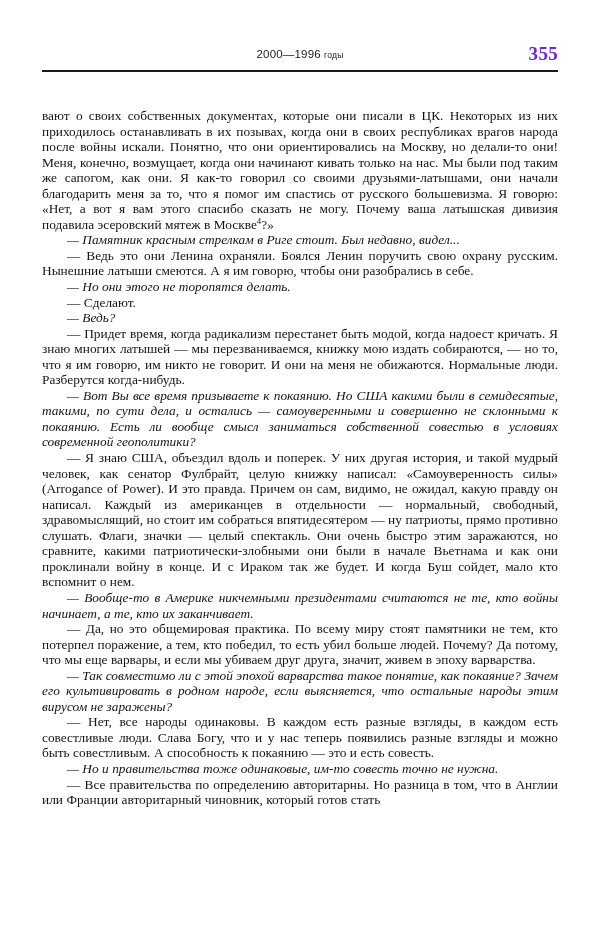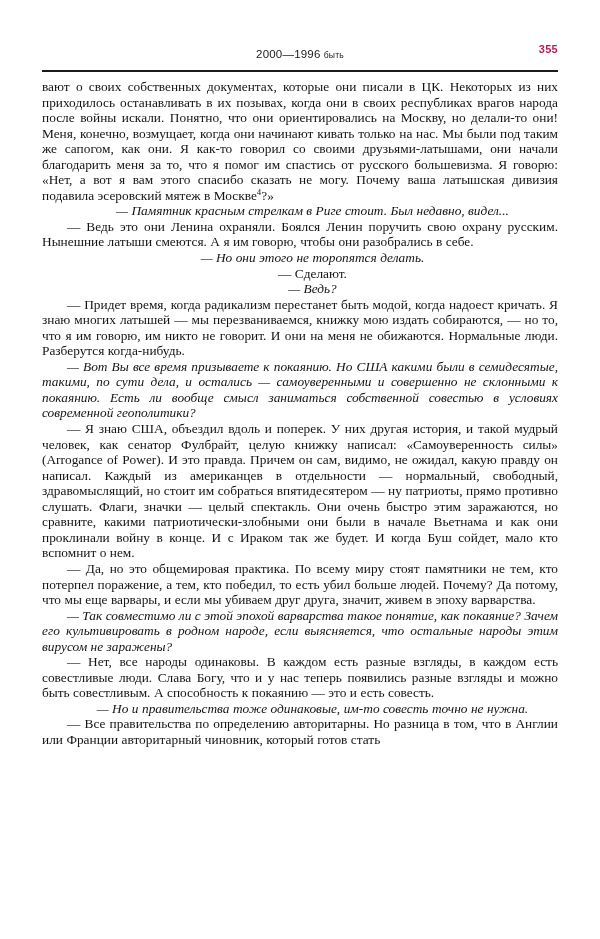--- a/index.html
+++ b/index.html
@@ -45,24 +45,24 @@
     color: #1a1a1a;
     white-space: nowrap;
   }
   .running-head .rh-title .rh-years { font-size: 11.5px; }
   .running-head .rh-title .rh-word  { font-size: 8.6px; }
 
   .running-head .rh-folio {
     position: absolute;
     right: 0;
     top: -5px;
-    font-family: Liberation Sans, sans-serif;
-    font-size: 11px;
+    font-family: Liberation Serif, serif;
+    font-size: 19px;
     font-weight: bold;
-    color: #be185d;
+    color: #6d28d9;
     letter-spacing: 0.3px;
   }
 
   .head-rule {
     position: absolute;
     left: 42px;
     top: 70px;
     width: 516px;
     height: 1.6px;
     background: #1b1b1b;
@@ -78,46 +78,46 @@
 
   .para {
     margin: 0;
     font-size: 13.35px;
     line-height: 15.55px;
     text-align: justify;
     text-justify: inter-word;
     word-spacing: 0.1px;
     hyphens: manual;
   }
-  .para.run-on { text-indent: 0; }
+  .para.run-on { text-indent: 0; margin-top: 29px; }
   .para.q {
     font-style: italic;
     text-indent: 25px;
   }
   .para.a {
     font-style: normal;
     text-indent: 25px;
   }
   
-  .para.short { text-align: center; }
+  .para.short { text-align: left; }
 
   sup.fn {
     font-size: 0.66em;
     vertical-align: super;
     line-height: 0;
   }
 </style>
 </head>
 <body>
 
 <div class="page">
 
   <div class="running-head">
     <div class="rh-title">
-      <span class="rh-years">2000—1996</span><span>&nbsp;</span><span class="rh-word">быть</span>
+      <span class="rh-years">2000—1996</span><span>&nbsp;</span><span class="rh-word">годы</span>
     </div>
     <div class="rh-folio">355</div>
   </div>
 
   <div class="head-rule"></div>
 
   <div class="text-column">
 
     <p class="para run-on"><span>вают о своих собственных документах, которые они писали в ЦК. Некоторых из них приходилось останавливать в их позывах, когда они в своих республиках врагов народа после войны искали. Понятно, что они ориентировались на Москву, но делали-то они! Меня, конечно, возмущает, когда они начинают кивать только на нас. Мы были под таким же сапогом, как они. Я как-то говорил со своими друзьями-латышами, они начали благодарить меня за то, что я помог им спастись от русского большевизма. Я говорю: «Нет, а вот я вам этого спасибо сказать не могу. Почему ваша латышская дивизия подавила эсеровский мятеж в Москве</span><sup class="fn">4</sup><span>?»</span></p>
 
@@ -130,20 +130,21 @@
     <p class="para a short">— Сделают.</p>
 
     <p class="para q short">— Ведь?</p>
 
     <p class="para a">— Придет время, когда радикализм перестанет быть модой, когда надоест кричать. Я знаю многих латышей — мы перезваниваемся, книжку мою издать собираются, — но то, что я им говорю, им никто не говорит. И они на меня не обижаются. Нормальные люди. Разберутся когда-нибудь.</p>
 
     <p class="para q">— Вот Вы все время призываете к покаянию. Но США какими были в семидесятые, такими, по сути дела, и остались — самоуверенными и совершенно не склонными к покаянию. Есть ли вообще смысл заниматься собственной совестью в условиях современной геополитики?</p>
 
     <p class="para a">— Я знаю США, объездил вдоль и поперек. У них другая история, и такой мудрый человек, как сенатор Фулбрайт, целую книжку написал: «Самоуверенность силы» (Arrogance of Power). И это правда. Причем он сам, видимо, не ожидал, какую правду он написал. Каждый из американцев в отдельности — нормальный, свободный, здравомыслящий, но стоит им собраться впятидесятером — ну патриоты, прямо противно слушать. Флаги, значки — целый спектакль. Они очень быстро этим заражаются, но сравните, какими патриотически-злобными они были в начале Вьетнама и как они проклинали войну в конце. И с Ираком так же будет. И когда Буш сойдет, мало кто вспомнит о нем.</p>
 
+    <p class="para q">— Вообще-то в Америке никчемными президентами считаются не те, кто войны начинает, а те, кто их заканчивает.</p>
 
     <p class="para a">— Да, но это общемировая практика. По всему миру стоят памятники не тем, кто потерпел поражение, а тем, кто победил, то есть убил больше людей. Почему? Да потому, что мы еще варвары, и если мы убиваем друг друга, значит, живем в эпоху варварства.</p>
 
     <p class="para q">— Так совместимо ли с этой эпохой варварства такое понятие, как покаяние? Зачем его культивировать в родном народе, если выясняется, что остальные народы этим вирусом не заражены?</p>
 
     <p class="para a">— Нет, все народы одинаковы. В каждом есть разные взгляды, в каждом есть совестливые люди. Слава Богу, что и у нас теперь появились разные взгляды и можно быть совестливым. А способность к покаянию — это и есть совесть.</p>
 
     <p class="para q short">— Но и правительства тоже одинаковые, им-то совесть точно не нужна.</p>
 
     <p class="para a">— Все правительства по определению авторитарны. Но разница в том, что в Англии или Франции авторитарный чиновник, который готов стать</p>

